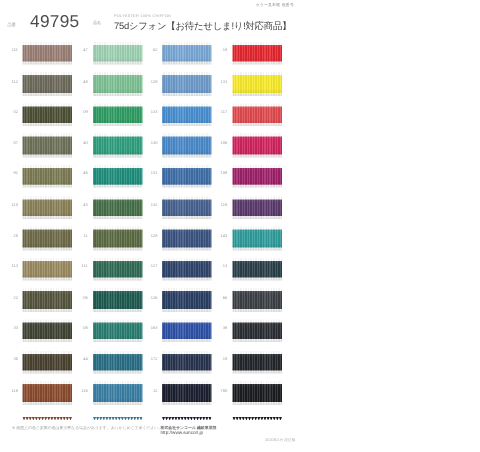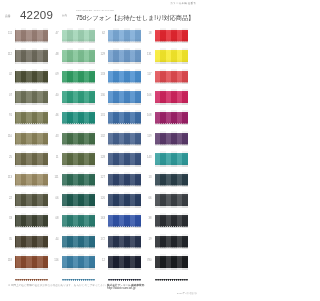--- a/index.html
+++ b/index.html
@@ -109,21 +109,21 @@
 </style>
 </head>
 <body>
 
 <div id="page">
 
   <div class="top-tag">カラー見本帳 色番号</div>
 
   <div class="header">
     <div class="hdr-lbl-left">品番</div>
-    <div class="hdr-code">42209</div>
+    <div class="hdr-code">49795</div>
     <div class="hdr-lbl-mid">品名</div>
     <div class="hdr-sub-en">POLYESTER 100% CHIFFON</div>
     <div class="hdr-title">75dシフォン【お待たせしま!り!対応商品】</div>
   </div>
 
   <div class="grid" id="grid">
       <div class="cell" style="left: 0px; top: 0px; width: 46.5px; height: 20.6px;">
         <div class="num">111</div>
         <div class="sw">
           <div class="edge top"><svg width="33" height="2.4" viewBox="0 0 33 2.4" preserveAspectRatio="none">

